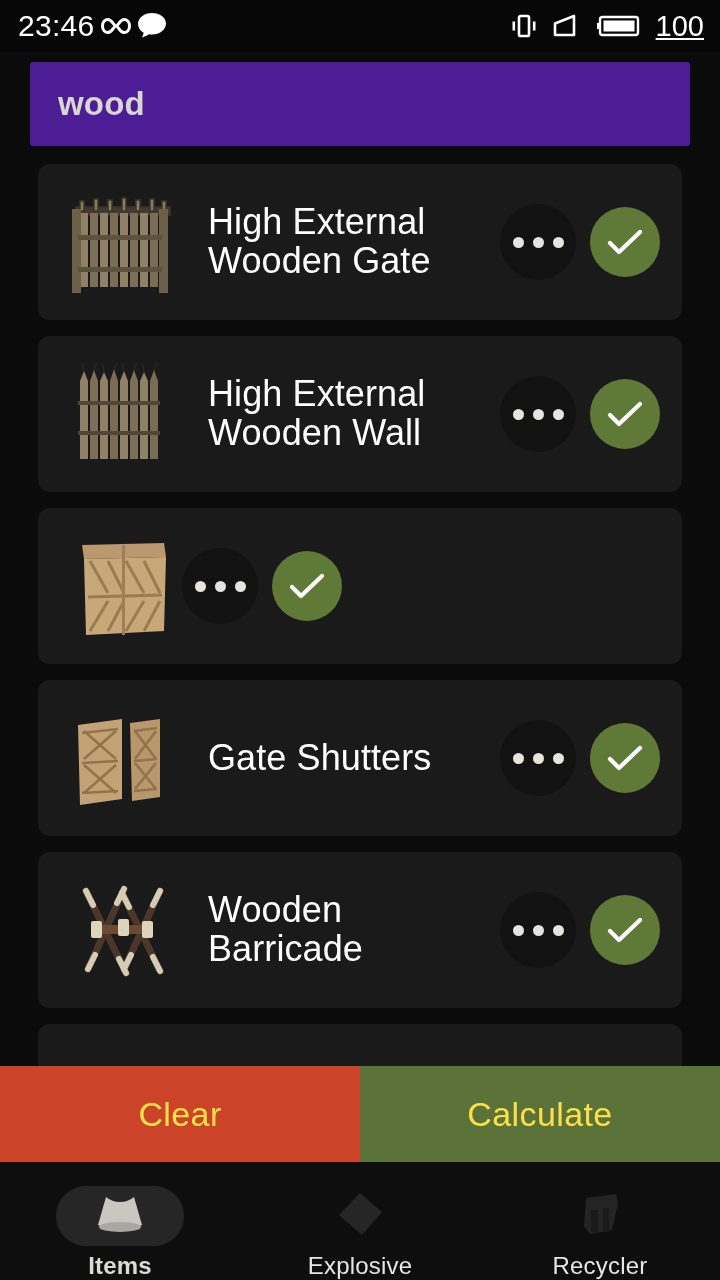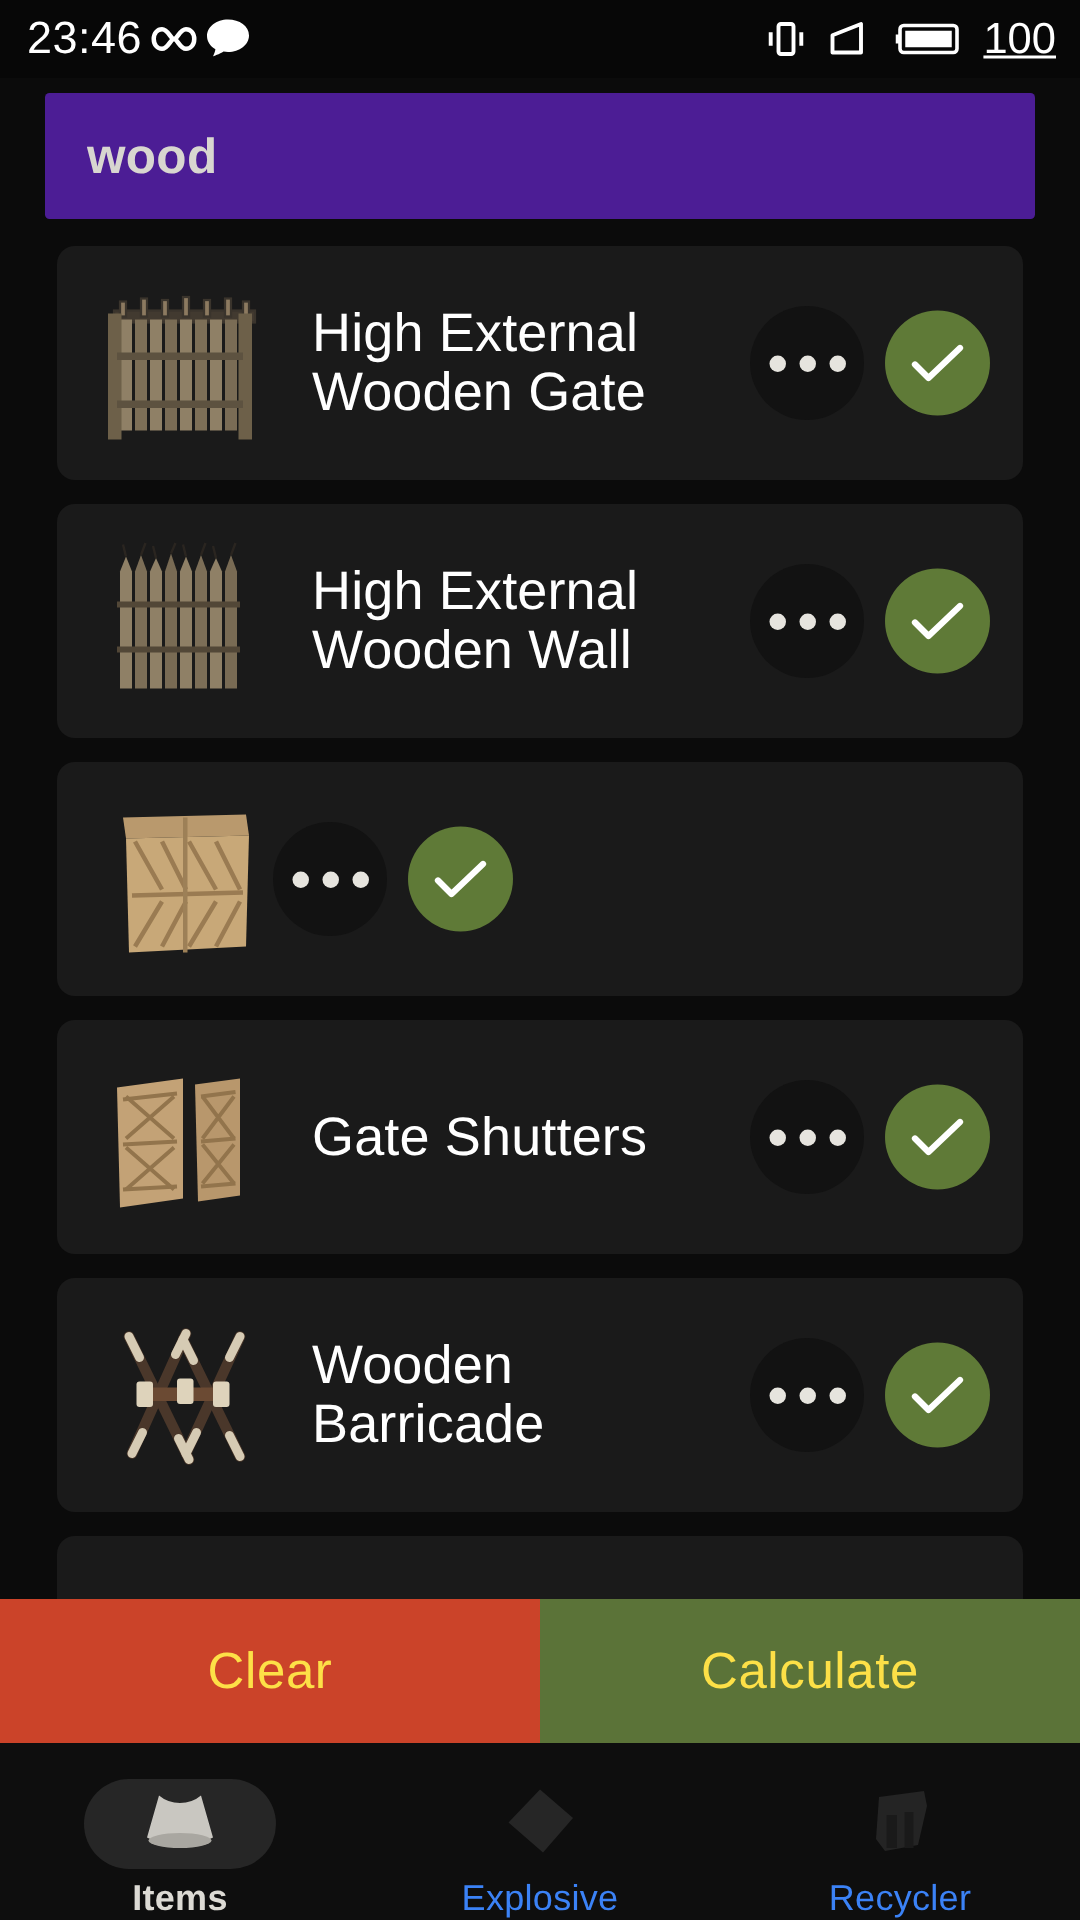--- a/index.html
+++ b/index.html
@@ -138,21 +138,21 @@
   }
   .nav-icon-pill {
     width:128px; height:60px;
     border-radius:30px;
     display:flex; align-items:center; justify-content:center;
     margin-bottom:6px;
   }
   .navitem.active .nav-icon-pill { background:#262626; }
   .nav-label { font-size:24px; font-weight:700; letter-spacing:.2px; }
   .navitem.active .nav-label { color:#dcdad4; }
-  .navitem.inactive .nav-label { color:#3b82f6; font-weight:400; }
+  .navitem.inactive .nav-label { color:#e5e5e5; font-weight:400; }
   .navitem.inactive .nav-icon-pill { background:transparent; }
 </style>
 </head>
 <body>
 
 <div id="app">
 
   <div class="statusbar">
     <div class="sb-left">
       <span class="sb-clock">23:46</span>

